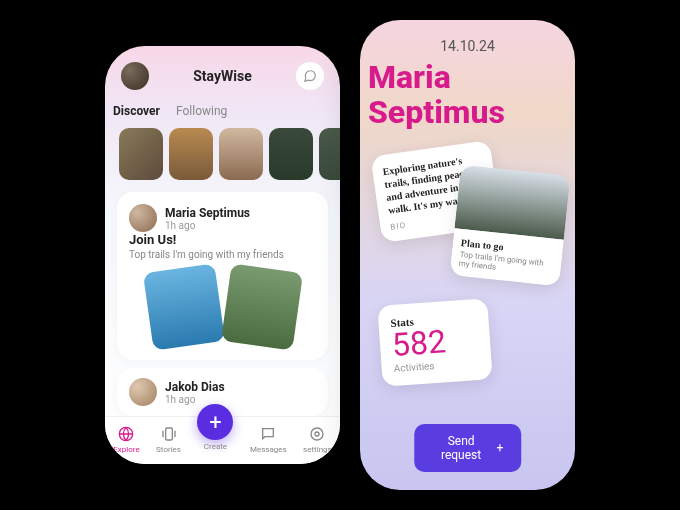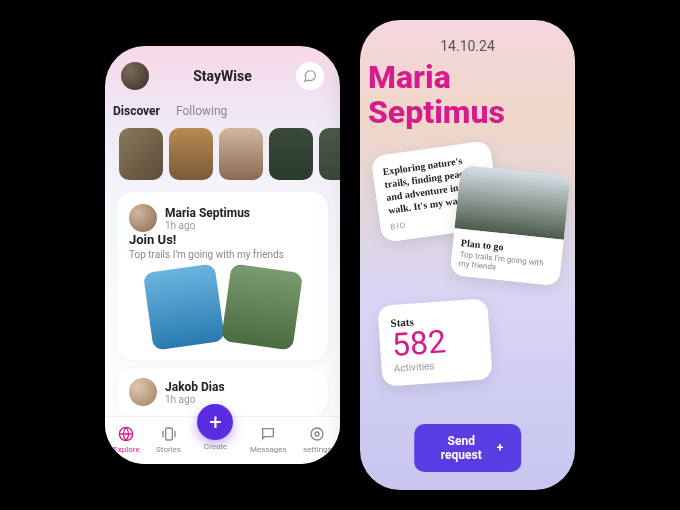--- a/index.html
+++ b/index.html
@@ -44,21 +44,21 @@
 .bio-label{font-size:8px;color:#999;margin-top:6px;letter-spacing:1px}
 .plan-card{position:absolute;right:10px;top:26px;width:110px;border-radius:14px;overflow:hidden;transform:rotate(6deg);box-shadow:0 4px 16px rgba(0,0,0,0.1)}
 .plan-img{height:64px;background:linear-gradient(180deg,#d8e0e8 0%,#4a5a4a 100%)}
 .plan-body{background:#fff;padding:8px}
 .plan-title{font-size:10px;font-weight:700;color:#222;font-family:Georgia,serif}
 .plan-sub{font-size:8px;color:#888;margin-top:2px}
 .stats-card{position:absolute;left:20px;top:158px;width:110px;background:#fff;border-radius:14px;padding:12px;transform:rotate(-4deg);box-shadow:0 4px 16px rgba(0,0,0,0.1)}
 .stats-label{font-size:11px;font-weight:700;color:#222;font-family:Georgia,serif}
 .stats-num{font-size:32px;font-weight:400;color:#d81b8c;line-height:1}
 .stats-sub{font-size:10px;color:#999;margin-top:2px}
-.send-btn{position:absolute;bottom:18px;left:50%;transform:translateX(-50%);background:#5a3de0;color:#fff;border:none;border-radius:10px;padding:10px 18px;font-size:12px;font-weight:700;display:flex;align-items:center;gap:6px}
+.send-btn{position:absolute;bottom:18px;left:50%;transform:translateX(-50%);background:#5a3de0;color:#fff;border:none;border-radius:10px;padding:10px 18px;font-size:12px;font-weight:400;display:flex;align-items:center;gap:6px}
 </style>
 </head>
 <body>
 
 <div class="phone phone-left">
   <div class="topbar">
     <div class="avatar"></div>
     <div class="app-title">StayWise</div>
     <div class="msg-btn">
       <svg width="14" height="14" viewBox="0 0 24 24" fill="none" stroke="#999" stroke-width="2">

